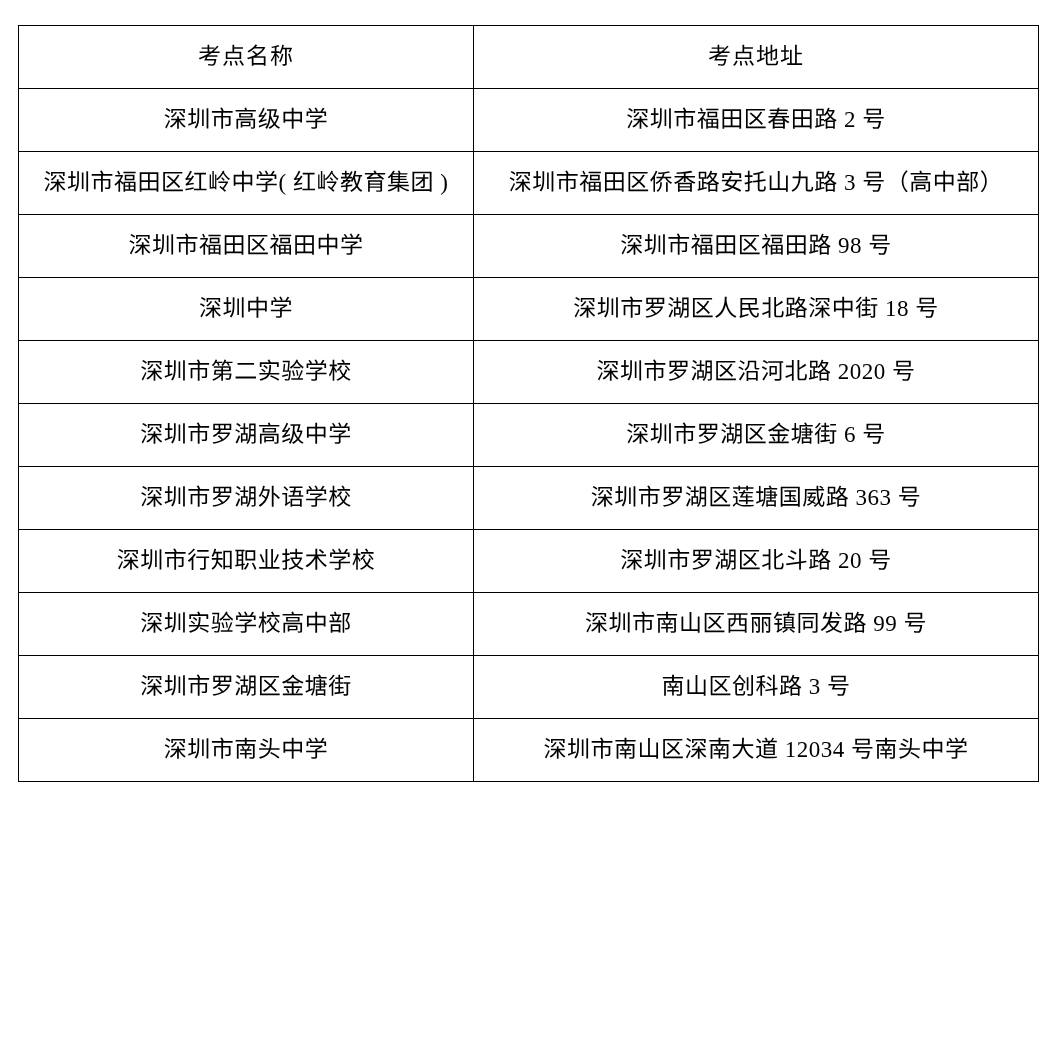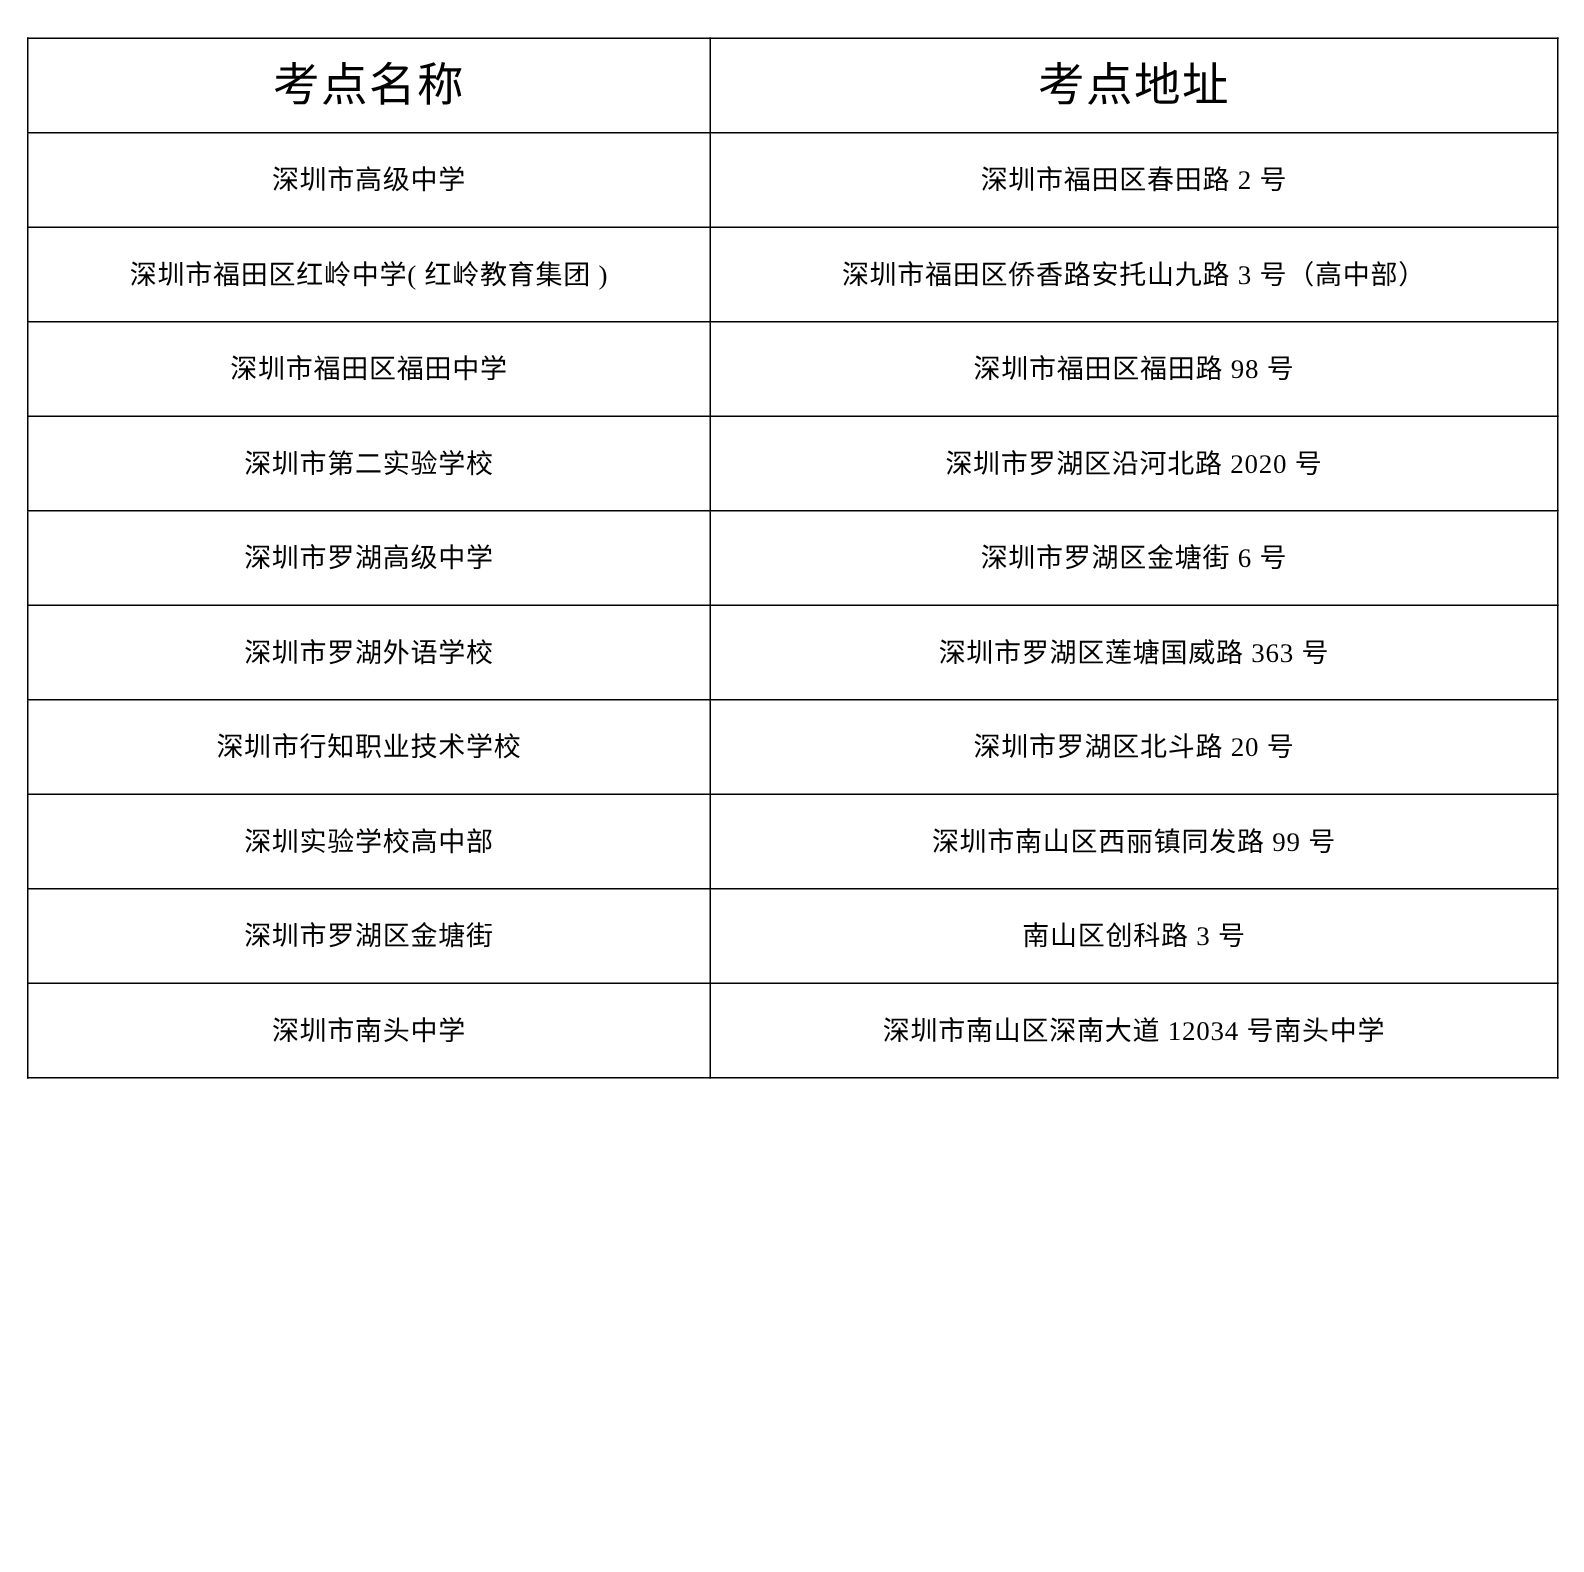--- a/index.html
+++ b/index.html
@@ -25,31 +25,31 @@
     margin: 0 auto;
     border-collapse: collapse;
     table-layout: fixed;
   }
   table.exam-table td,
   table.exam-table th {
     border: 1px solid #000000;
     text-align: center;
     vertical-align: middle;
     font-weight: normal;
-    font-size: 18px;
+    font-size: 23px;
     line-height: 1.25;
     height: 56px;
     padding: 3px 4px;
     white-space: nowrap;
     overflow: hidden;
   }
   col.col-name { width: 455px; }
   col.col-addr { width: 565px; }
   table.exam-table thead th {
-    font-size: 31px;
+    font-size: 23px;
     letter-spacing: 1px;
   }
   table.exam-table tbody td.cell-name {
     letter-spacing: 0.5px;
   }
   table.exam-table tbody td.cell-addr {
     letter-spacing: 0.5px;
   }
 </style>
 </head>
@@ -74,20 +74,24 @@
         </tr>
         <tr>
           <td class="cell-name">深圳市福田区红岭中学( 红岭教育集团 )</td>
           <td class="cell-addr">深圳市福田区侨香路安托山九路 3 号（高中部）</td>
         </tr>
         <tr>
           <td class="cell-name">深圳市福田区福田中学</td>
           <td class="cell-addr">深圳市福田区福田路 98 号</td>
         </tr>
         <tr>
+          <td class="cell-name">深圳中学</td>
+          <td class="cell-addr">深圳市罗湖区人民北路深中街 18 号</td>
+        </tr>
+        <tr>
           <td class="cell-name">深圳市第二实验学校</td>
           <td class="cell-addr">深圳市罗湖区沿河北路 2020 号</td>
         </tr>
         <tr>
           <td class="cell-name">深圳市罗湖高级中学</td>
           <td class="cell-addr">深圳市罗湖区金塘街 6 号</td>
         </tr>
         <tr>
           <td class="cell-name">深圳市罗湖外语学校</td>
           <td class="cell-addr">深圳市罗湖区莲塘国威路 363 号</td>

